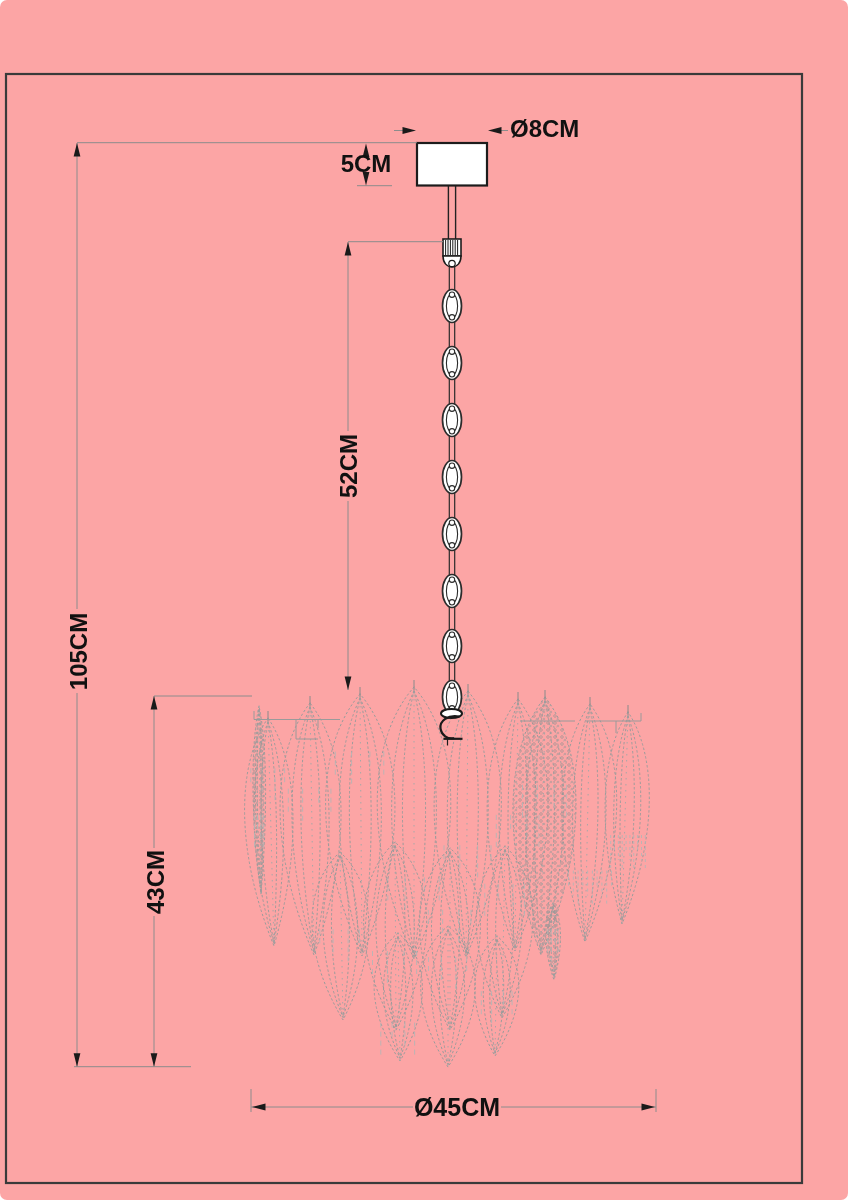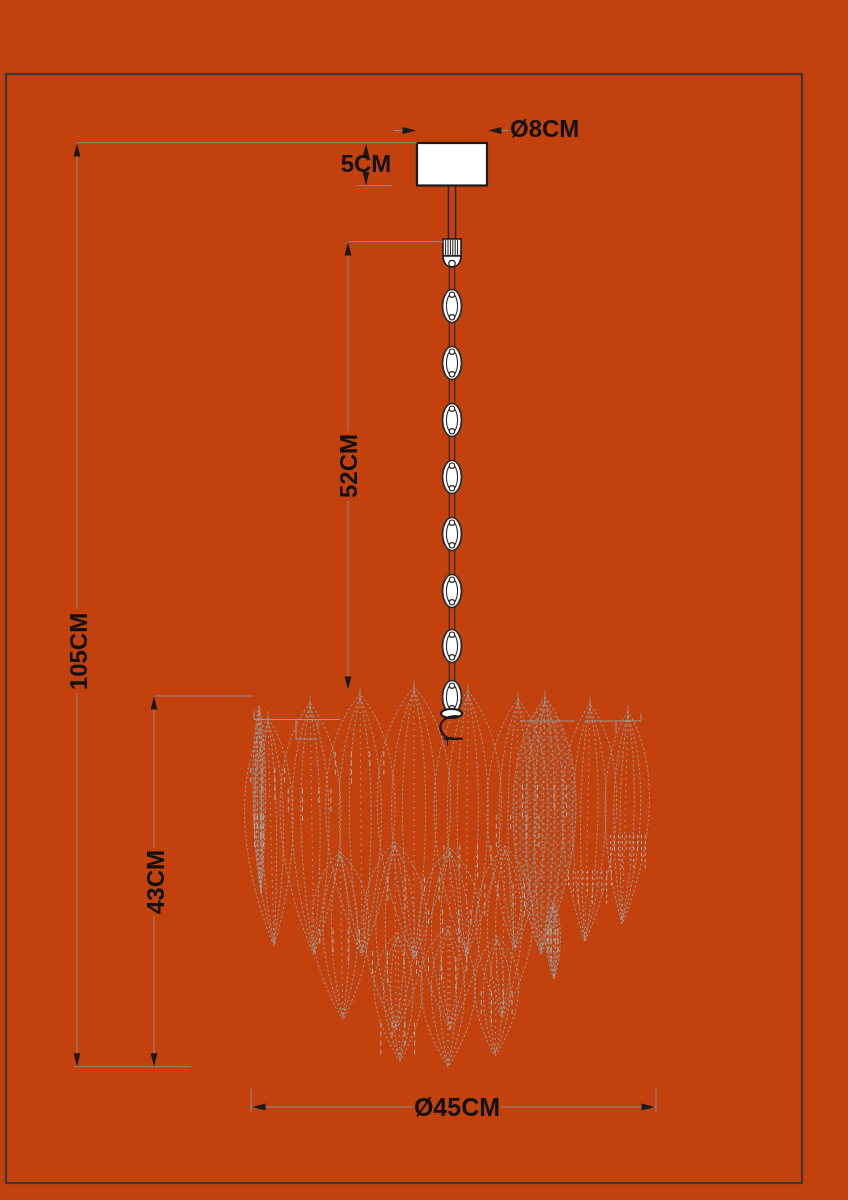--- a/index.html
+++ b/index.html
@@ -1,17 +1,17 @@
 <!DOCTYPE html>
 <html><head>
 <meta charset="utf-8">
 <style>
   html,body{margin:0;padding:0;background:#ffffff;}
-  .stage{position:relative;width:848px;height:1200px;background:#c2410c;overflow:hidden;
-         font-family:"Liberation Sans", sans-serif;}
+  .stage{position:relative;width:848px;height:1200px;background:#fca5a5;overflow:hidden;
+         font-family:"Liberation Sans", sans-serif;border-radius:7px;}
   svg{display:block;}
   text{font-family:"Liberation Sans", sans-serif;font-weight:bold;fill:#111111;}
   .dim-label{font-size:24px;letter-spacing:0px;}
   .dim-label-lg{font-size:25px;}
 </style>
 </head>
 <body>
 
 <div class="stage">
 <svg width="848" height="1200" viewBox="0 0 848 1200" xmlns="http://www.w3.org/2000/svg">

